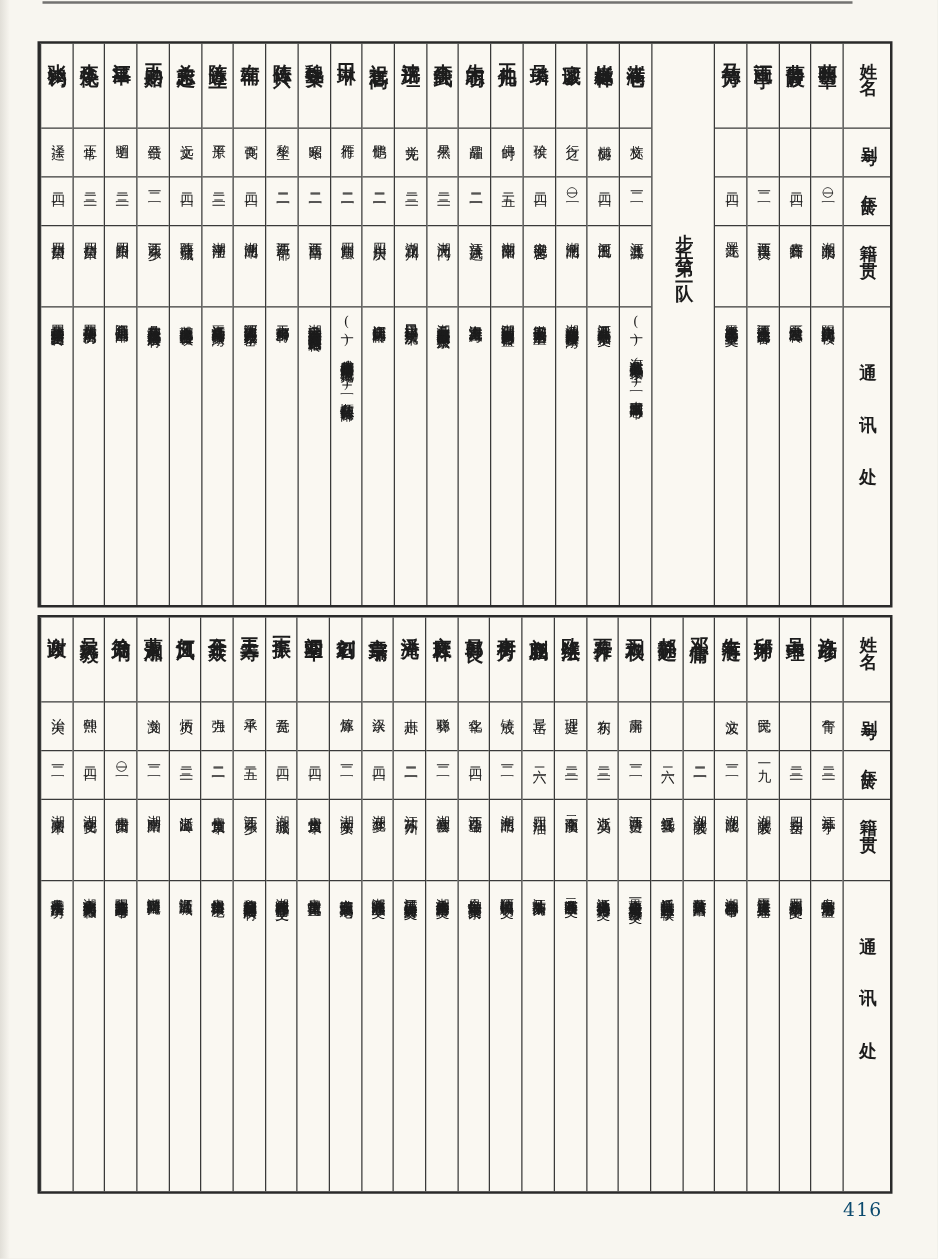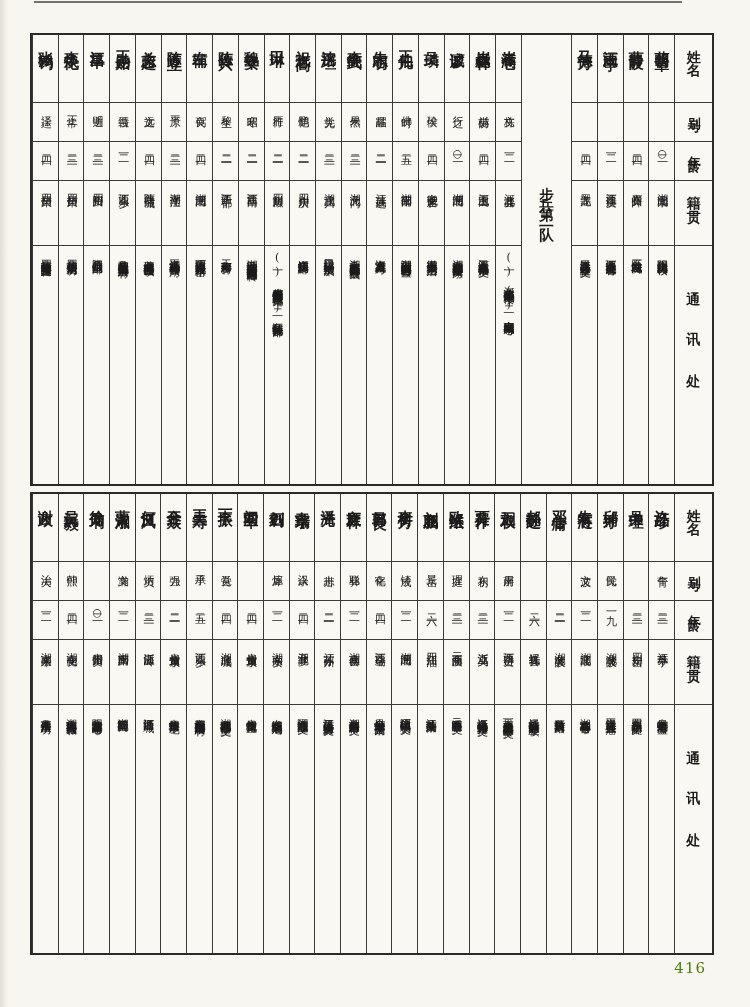--- a/index.html
+++ b/index.html
@@ -43,21 +43,21 @@
   .cell.addr .vt{letter-spacing:0.5px;line-height:1.05;}
 
   .hdr .cell{font-weight:bold;font-size:14px;}
   .hdr .name .vt{letter-spacing:13px;font-size:14px;}
   .hdr .alias .vt,.hdr .age .vt{letter-spacing:3px;font-size:13px;}
   .hdr .native .vt{letter-spacing:14px;font-size:14px;}
   .hdr .addr .vt{letter-spacing:42px;font-size:14px;padding-top:28px;}
 
   .divider .vt{font-size:14.5px;font-weight:bold;letter-spacing:10px;padding-top:140px;}
 
-  .page-number{position:absolute;top:959px;right:44px;font-size:15px;color:#4d7c0f;
+  .page-number{position:absolute;top:959px;right:44px;font-size:15px;color:#0c4a6e;
     font-family:"DejaVu Serif","Liberation Serif",serif;letter-spacing:1px;}
 </style>
 </head>
 <body>
 
 <div class="page">
   <div class="scan-top-line"></div>
   <div class="scan-left-shade"></div>
 
   <div id="table-top" class="rtable">

